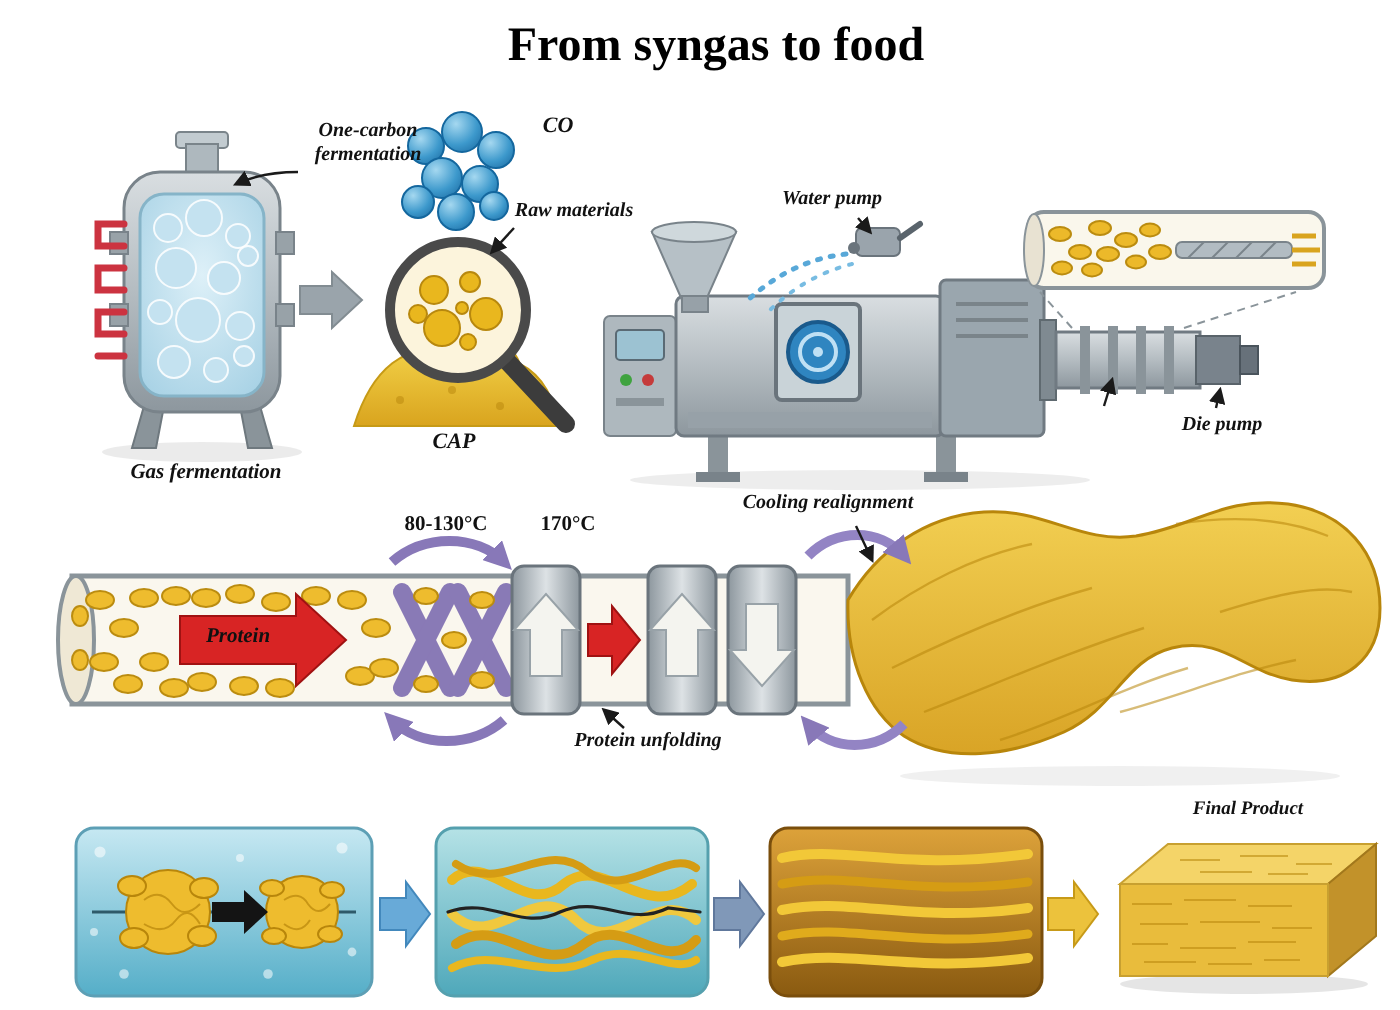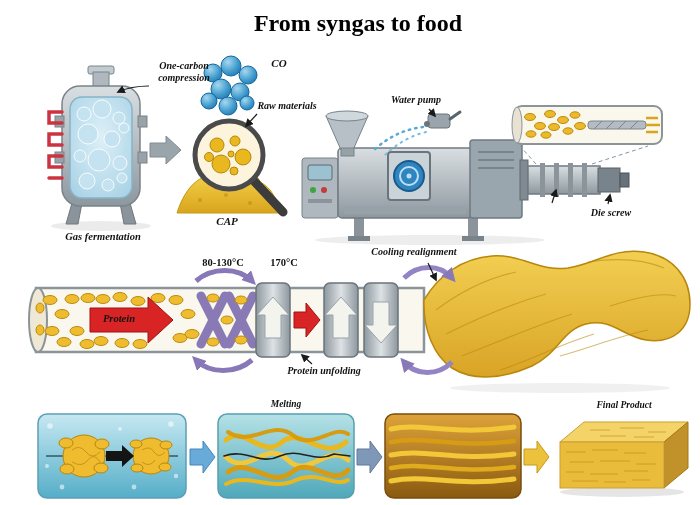--- a/index.html
+++ b/index.html
@@ -349,30 +349,29 @@
   <rect x="560" y="442" width="104" height="46" fill="#e9bc3c" stroke="#c8a030"></rect>
   <g stroke="#b8860b" opacity="0.55" fill="none">
     <path d="M566,452 h20 M592,450 h26 M624,453 h22 M570,462 h24 M600,461 h30 M636,464 h20 M566,472 h18 M590,474 h28 M624,471 h24 M572,481 h26 M604,482 h22 M632,480 h18"></path>
     <path d="M590,430 h20 M620,428 h24 M648,432 h18 M600,436 h26 M634,437 h20"></path>
   </g>
 </g>
 </svg>
 
 <div class="title">From syngas to food</div>
 
-<div class="lbl" style="left:142px;top:60px;width:84px">One-carbon compression</div>
+<div class="lbl" style="left:142px;top:60px;width:84px">One-carbon fermentation</div>
 <div class="lbl" style="left:262px;top:57px;width:34px;font-size:11px">CO</div>
 <div class="lbl" style="left:244px;top:100px;width:86px">Raw materials</div>
 <div class="lbl" style="left:378px;top:94px;width:76px">Water pump</div>
 <div class="lbl" style="left:44px;top:231px;width:118px;font-size:10.5px">Gas fermentation</div>
 <div class="lbl" style="left:198px;top:215px;width:58px;font-size:11px">CAP</div>
-<div class="lbl" style="left:583px;top:207px;width:56px">Die screw</div>
+<div class="lbl" style="left:583px;top:207px;width:56px">Die pump</div>
 
 <div class="lbl plain" style="left:192px;top:257px;width:62px;font-size:10.5px">80-130°C</div>
 <div class="lbl plain" style="left:258px;top:257px;width:52px;font-size:10.5px">170°C</div>
 <div class="lbl" style="left:356px;top:246px;width:116px">Cooling realignment</div>
 <div class="lbl" style="left:92px;top:313px;width:54px;font-size:10.5px">Protein</div>
 <div class="lbl" style="left:270px;top:365px;width:108px">Protein unfolding</div>
 
-<div class="lbl" style="left:218px;top:399px;width:136px;font-size:9.5px">Melting</div>
 <div class="lbl" style="left:556px;top:400px;width:136px;font-size:9.5px">Final Product</div>
 
 </div>
 
 </body></html>

